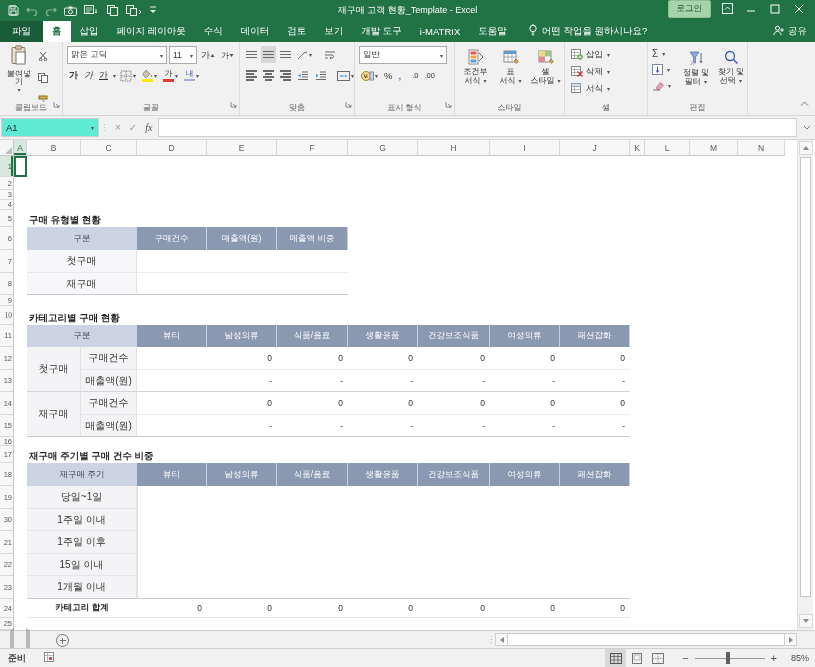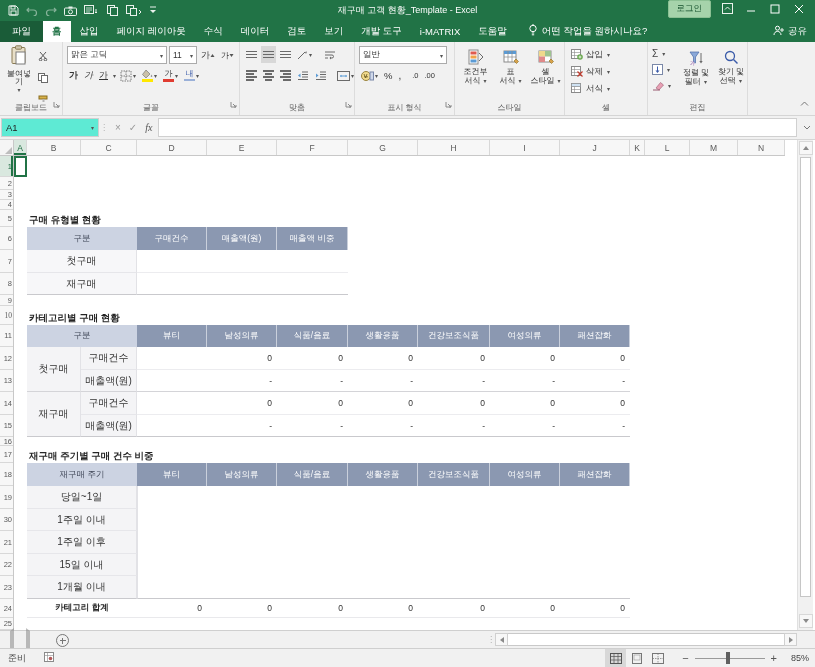--- a/index.html
+++ b/index.html
@@ -103,21 +103,21 @@
   .addsheet:before, .addsheet:after { content:""; position:absolute; background:#767676; }
   .addsheet:before { left:2.5px; top:5px; width:6px; height:1px; }
   .addsheet:after { left:5px; top:2.5px; width:1px; height:6px; }
   .hsplit { margin-left:auto; color:#adadad; font-size:8px; align-self:center; }
   .hscroll { display:flex; align-items:center; align-self:center; height:13px; margin-right:18px; }
   .hs-btn { width:13px; height:13px; background:#f7f7f7; border:1px solid #d0d0d0; display:flex; align-items:center; justify-content:center; }
   .hs-track { width:276px; height:13px; background:#fff; border:1px solid #c9c9c9; border-left:none; border-right:none; }
 
   
   .statusbar { position:absolute; left:0; top:648px; width:815px; height:19px; background:#f1f1f1; border-top:1px solid #cfcfcf; display:flex; align-items:center; font-size:9px; color:#444; }
-  .sb-ready { padding-left:8px; }
+  .sb-ready { padding-left:8px;font-weight:bold; }
   .macro-ic { margin-left:18px; }
   .sb-right { position:absolute; right:6px; display:flex; align-items:center; }
   .viewbtn { width:21px; height:18px; display:flex; align-items:center; justify-content:center; }
   .viewbtn.on { background:#d8d8d8; }
   .zoomctl { display:flex; align-items:center; margin-left:14px; gap:6px; }
   .ztrack { position:relative; width:70px; height:12px; }
   .ztrack .line { position:absolute; left:0; right:0; top:5.5px; height:1px; background:#9a9a9a; }
   .ztrack .thumb { position:absolute; left:31px; top:0; width:4px; height:12px; background:#606060; }
   .zlabel { width:26px; text-align:right; }
   .zpm { font-size:11px; color:#555; }

